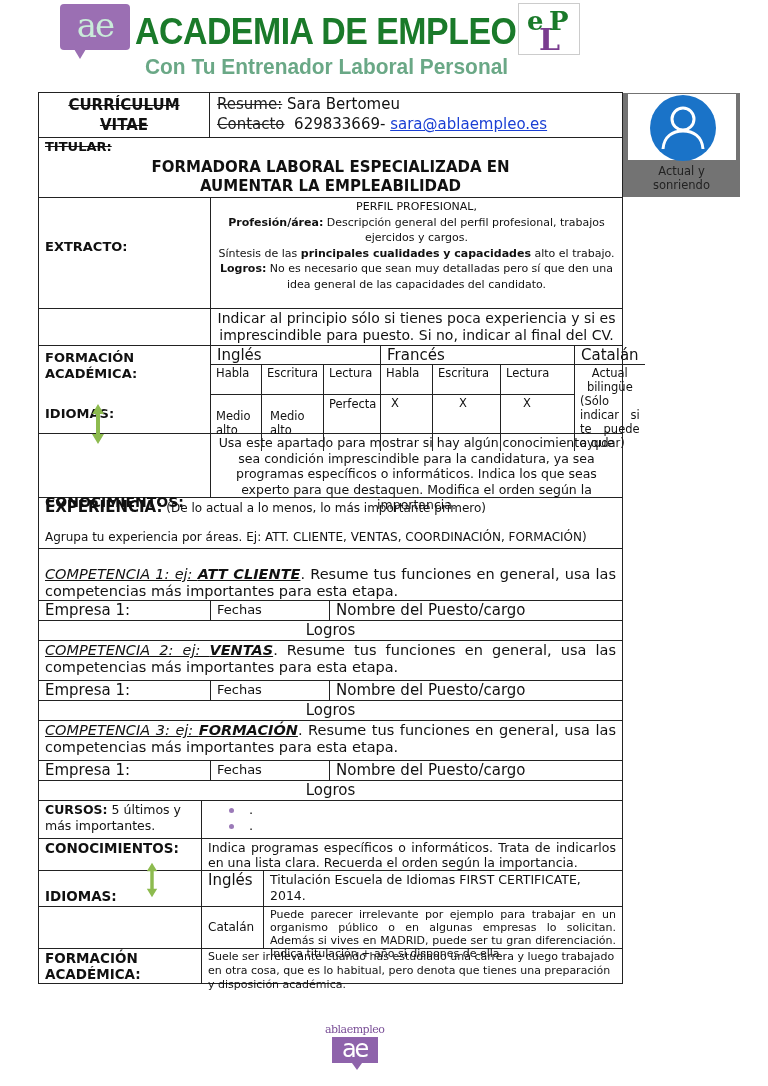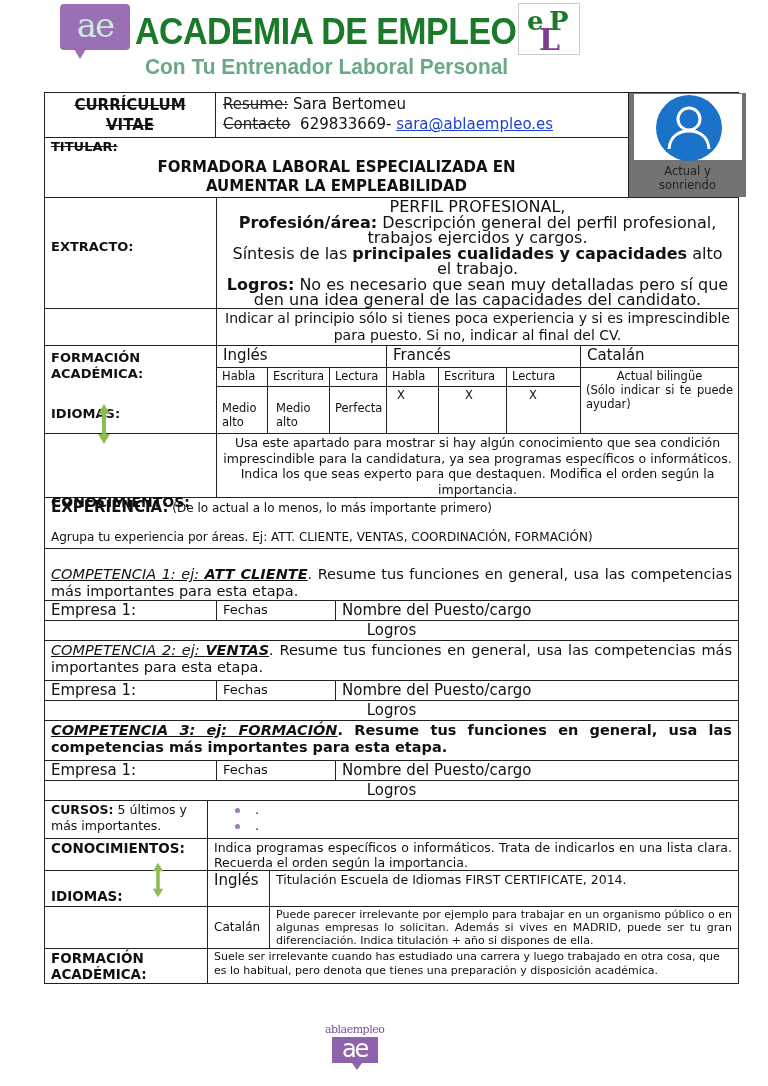--- a/index.html
+++ b/index.html
@@ -11,21 +11,21 @@
   .logo-ae::after { content: ""; position: absolute; left: 14px; bottom: -9px; border-left: 6px solid transparent; border-right: 6px solid transparent; border-top: 10px solid #9b6fb3; }
   .logo-ae span { position: absolute; left: 0; right: 0; top: 2px; text-align: center; color: #c9ebd9; font-family: "DejaVu Serif", serif; font-size: 34px; line-height: 38px; letter-spacing: -2px; }
   .brand-title { position: absolute; left: 135px; top: 8px; font-family: "Liberation Sans", sans-serif; font-weight: bold; font-size: 36px; color: #1a7a2a; letter-spacing: -0.5px; transform: scaleX(0.94); transform-origin: left; white-space: nowrap; line-height: 48px; }
   .logo-ep { position: absolute; left: 518px; top: 3px; width: 62px; height: 52px; border: 1px solid #ccc; background: #fff; }
   .logo-ep .e { position: absolute; left: 8px; top: 2px; font-family: "DejaVu Serif", serif; font-weight: bold; font-size: 26px; color: #1a7a2a; }
   .logo-ep .p { position: absolute; left: 30px; top: 2px; font-family: "DejaVu Serif", serif; font-weight: bold; font-size: 26px; color: #1a7a2a; }
   .logo-ep .l { position: absolute; left: 20px; top: 18px; font-family: "DejaVu Serif", serif; font-weight: bold; font-size: 30px; color: #7a3d8f; }
   .brand-sub { position: absolute; left: 145px; top: 53px; font-family: "Liberation Sans", sans-serif; font-weight: bold; font-size: 22px; color: #6aa886; white-space: nowrap; line-height: 28px; transform: scaleX(0.95); transform-origin: left; }
 
   
-  .cv { position: absolute; left: 44px; top: 92px; width: 695px; border: 1.5px solid #222; }
+  .cv { position: absolute; left: 38px; top: 92px; width: 585px; border: 1.5px solid #222; }
   .row { display: flex; border-top: 1px solid #222; }
   .row:first-child { border-top: none; }
   .cell { border-left: 1px solid #222; font-size: 12.5px; line-height: 15.5px; padding: 1px 6px; }
   .cell:first-child { border-left: none; }
   .lbl { font-weight: bold; font-size: 13px; line-height: 16px; }
   .strike { text-decoration: line-through; }
   .center { text-align: center; }
   .justify { text-align: justify; }
   .big { font-size: 14.5px; line-height: 18px; }
 
@@ -117,21 +117,21 @@
       </div>
       <div class="photo-cap">
         <div>Actual y</div>
         <div>sonriendo</div>
       </div>
     </div>
   </div>
 
   <div class="row" style="height:111px;">
     <div class="cell col-lbl lbl">EXTRACTO:</div>
-    <div class="cell col-rest center" style="font-size:16px; line-height:15.5px;">
+    <div class="cell col-rest center" style="font-size:11px; line-height:15.5px;">
       <div>PERFIL PROFESIONAL,</div>
       <div><b>Profesión/área:</b><span> Descripción general del perfil profesional, trabajos ejercidos y cargos.</span></div>
       <div><span>Síntesis de las </span><b>principales cualidades y capacidades</b><span> alto el trabajo.</span></div>
       <div><b>Logros:</b><span> No es necesario que sean muy detalladas pero sí que den una idea general de las capacidades del candidato.</span></div>
     </div>
   </div>
 
   <div class="row" style="height:37px;">
     <div class="cell col-lbl lbl">
       <div>FORMACIÓN</div>
@@ -153,21 +153,21 @@
       <div>Habla</div>
       <div>Escritura</div>
       <div>Lectura</div>
       <div class="cat-note">
         <div class="center">Actual bilingüe</div>
         <div>(Sólo indicar si te puede ayudar)</div>
       </div>
 
       <div style="border-left:none; padding-top:14px; height:43px;">Medio alto</div>
       <div style="padding-top:14px; padding-left:8px;">Medio alto</div>
-      <div style="padding-top:14px;">Perfecta</div>
+      <div style="padding-top:2px;">Perfecta</div>
       <div style="padding-left:10px;">X</div>
       <div style="padding-left:26px;">X</div>
       <div style="padding-left:22px;">X</div>
     </div>
     <svg class="arrow" style="left:52px; top:56px; height:44px; z-index:2;" viewBox="0 0 14 44">
       <path d="M7 2 L13 12 L9 12 L9 32 L13 32 L7 42 L1 32 L5 32 L5 12 L1 12 Z" fill="#8dbb4f"></path>
     </svg>
   </div>
 
   <div class="row" style="height:64px;">
@@ -203,21 +203,21 @@
   </div>
   <div class="row job" style="height:20px;">
     <div class="cell c1">Empresa 1:</div>
     <div class="cell c2">Fechas</div>
     <div class="cell" style="flex:1;">Nombre del Puesto/cargo</div>
   </div>
   <div class="row" style="height:20px;">
     <div class="logros">Logros</div>
   </div>
 
-  <div class="row" style="height:40px;font-weight:bold;">
+  <div class="row" style="height:40px;">
     <div class="comp">
       <span class="ci">COMPETENCIA 3: ej: </span><b class="ci">FORMACIÓN</b><span>. Resume tus funciones en general, usa las competencias más importantes para esta etapa.</span>
     </div>
   </div>
   <div class="row job" style="height:20px;">
     <div class="cell c1">Empresa 1:</div>
     <div class="cell c2">Fechas</div>
     <div class="cell" style="flex:1;">Nombre del Puesto/cargo</div>
   </div>
   <div class="row" style="height:20px;">

